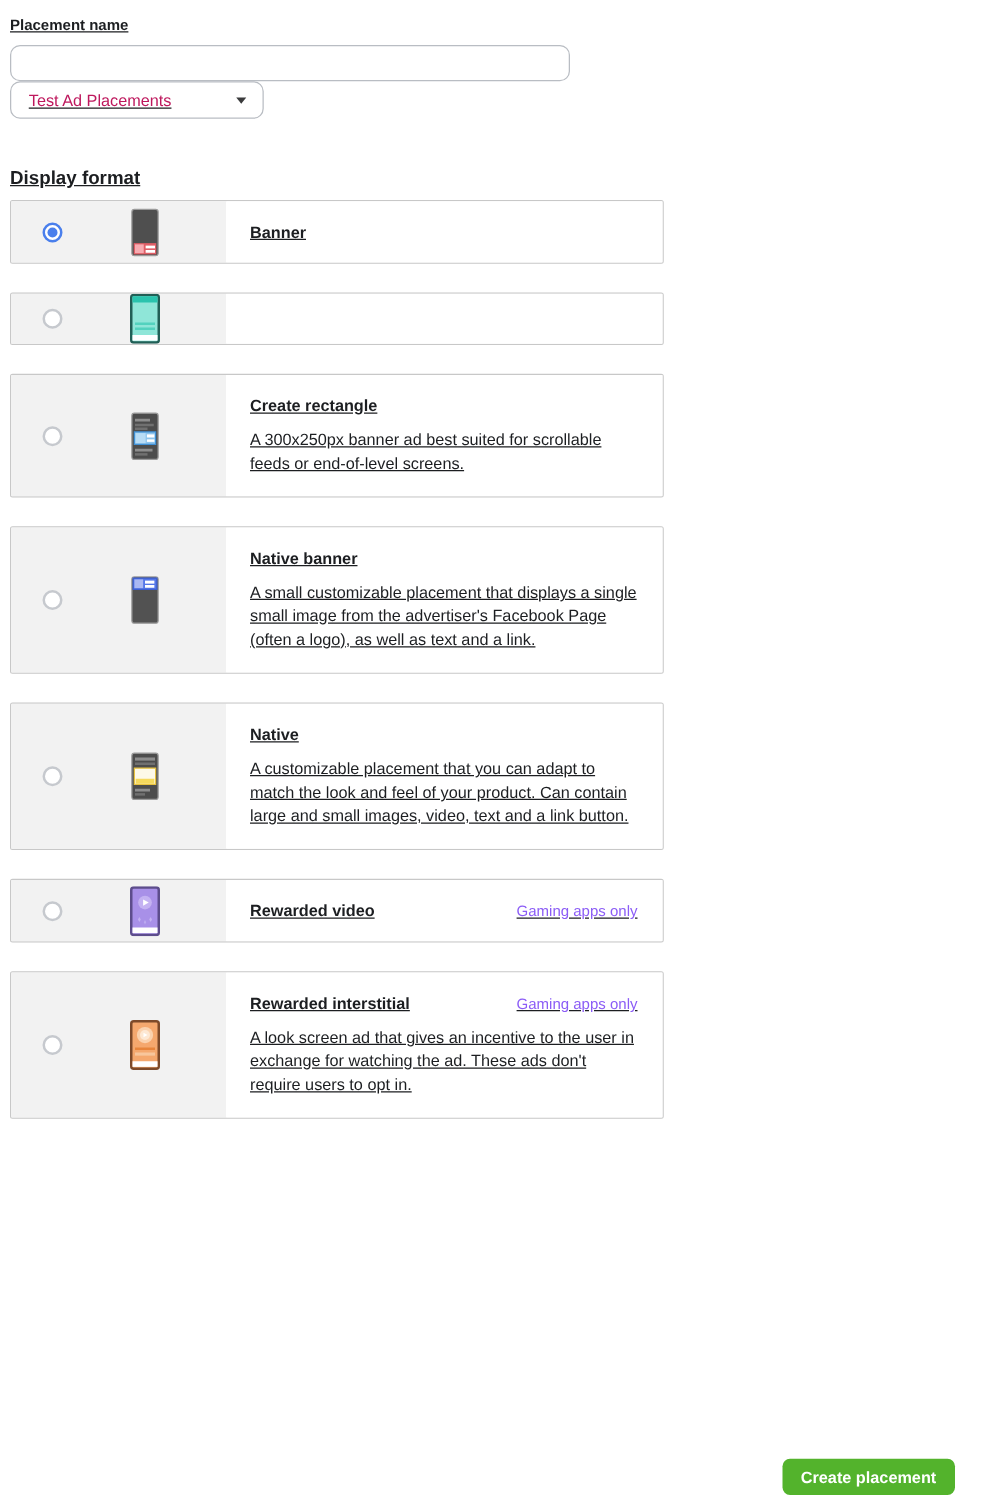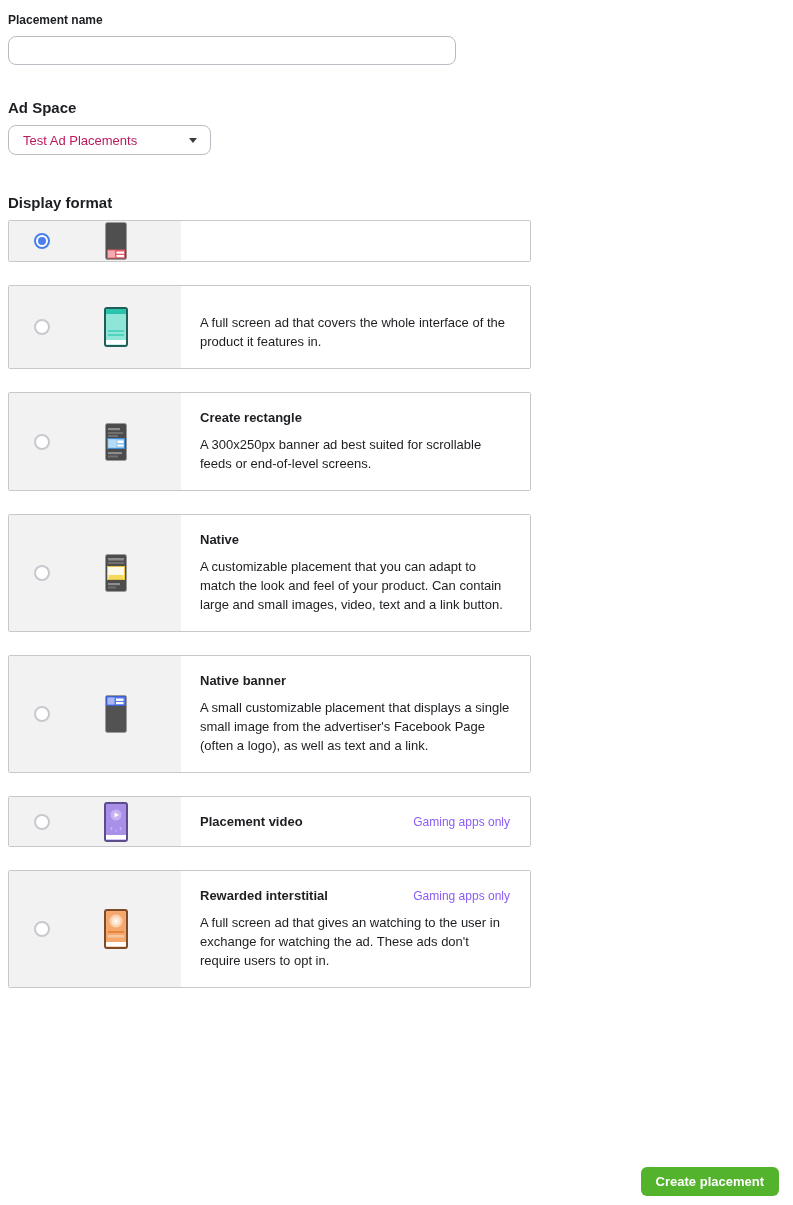--- a/index.html
+++ b/index.html
@@ -4,20 +4,21 @@
 <style>
   * { margin:0; padding:0; box-sizing:border-box; }
   html,body { background:#fff; }
   .page {
     position:relative;
     width:787px; height:1205px;
     background:#fff;
     font-family:"Liberation Sans","DejaVu Sans",sans-serif;
     color:#1c1e21;
     overflow:hidden;
+    text-decoration:underline;
   }
   .content { padding:13px 0 0 8px; }
 
   .small-label { font-size:12px; font-weight:bold; color:#1c1e21; margin-bottom:9px; }
   .name-input {
     display:block; width:448px; height:29px;
     border:1px solid #b9bdc3; border-radius:8px;
     font-family:inherit; font-size:13px; padding:0 12px; color:#1c1e21;
     outline:none; background:#fff;
   }
@@ -57,36 +58,35 @@
     background:#4a7fec; border-radius:50%;
   }
   .icon-wrap { flex:1; display:flex; justify-content:center; }
   .card-body { flex:1; padding:17px 20px 17px 19px; background:#fff; }
   .card-title-row { display:flex; align-items:baseline; justify-content:space-between; }
   .card-title { font-size:13px; font-weight:bold; color:#1c1e21; }
   .card-badge { font-size:12px; color:#8b5cf6; font-weight:normal; }
   .card-desc { margin-top:10px; font-size:13px; line-height:19px; color:#1c1e21; max-width:312px; }
 
   .create-btn {
-    position:absolute; top:1167px; right:8px;
+    position:absolute; top:1167px; right:23px;
     background:#53b32c; color:#fff; border:none; border-radius:6px;
     font-family:inherit; font-size:13px; font-weight:bold;
     padding:8px 15px; height:29px; line-height:13px; cursor:pointer;
   }
 </style>
 </head>
 <body>
 
 <div class="page">
   <div class="content">
 
     <div class="small-label">Placement name</div>
     <input class="name-input" type="text" value="" style="">
 
-    <div class="section-title">Ad Space</div>
     <div class="dropdown">
       <span class="dropdown-value">Test Ad Placements</span>
       <span class="caret-down"></span>
     </div>
 
     <div class="section-title format-title-gap">Display format</div>
 
     <div class="card">
       <div class="card-left">
         <span class="radio selected"></span>
@@ -94,38 +94,40 @@
           <svg width="24" height="40" viewBox="0 0 24 40">
             <rect x="1.5" y="1.5" width="21" height="37" rx="2" fill="#4f4f4f" stroke="#9a9a9a"></rect>
             <rect x="3" y="28.5" width="18" height="9" fill="#e05e66"></rect>
             <rect x="4" y="29.5" width="7" height="7" fill="#f7abb1"></rect>
             <rect x="12.5" y="30.5" width="7.5" height="2.2" fill="#ffffff"></rect>
             <rect x="12.5" y="34" width="7.5" height="2.2" fill="#ffffff"></rect>
           </svg>
         </span>
       </div>
       <div class="card-body">
+        <div class="card-title-row">
+          <span class="card-title">Banner</span>
+        </div>
       </div>
     </div>
 
     <div class="card">
       <div class="card-left">
         <span class="radio"></span>
         <span class="icon-wrap">
           <svg width="24" height="40" viewBox="0 0 24 40">
             <rect x="1" y="1" width="22" height="38" rx="2" fill="#8fe6d8" stroke="#215f56" stroke-width="2"></rect>
             <rect x="2" y="2" width="20" height="5" fill="#2ac3ad"></rect>
             <rect x="4" y="23" width="16" height="2" fill="#53d2be"></rect>
             <rect x="4" y="27" width="16" height="2" fill="#53d2be"></rect>
             <rect x="2" y="33" width="20" height="4.5" fill="#ffffff"></rect>
           </svg>
         </span>
       </div>
       <div class="card-body">
-        <p class="card-desc">A full screen ad that covers the whole interface of the product it features in.</p>
       </div>
     </div>
 
     <div class="card">
       <div class="card-left">
         <span class="radio"></span>
         <span class="icon-wrap">
           <svg width="24" height="40" viewBox="0 0 24 40">
             <rect x="1.5" y="1.5" width="21" height="37" rx="2" fill="#4c4c4c" stroke="#9a9a9a"></rect>
             <rect x="4" y="6" width="12" height="2.2" fill="#8d8d8d"></rect>
@@ -146,20 +148,41 @@
         </div>
         <p class="card-desc">A 300x250px banner ad best suited for scrollable feeds or end-of-level screens.</p>
       </div>
     </div>
 
     <div class="card">
       <div class="card-left">
         <span class="radio"></span>
         <span class="icon-wrap">
           <svg width="24" height="40" viewBox="0 0 24 40">
+            <rect x="1.5" y="1.5" width="21" height="37" rx="2" fill="#525252" stroke="#9a9a9a"></rect>
+            <rect x="2.5" y="2.5" width="19" height="9" fill="#5577e8" stroke="#3d5fd0"></rect>
+            <rect x="3.5" y="3.5" width="7" height="7" fill="#aab8f2"></rect>
+            <rect x="12" y="4.5" width="7.5" height="2.4" fill="#ffffff"></rect>
+            <rect x="12" y="8" width="7.5" height="2.2" fill="#ffffff"></rect>
+          </svg>
+        </span>
+      </div>
+      <div class="card-body">
+        <div class="card-title-row">
+          <span class="card-title">Native banner</span>
+        </div>
+        <p class="card-desc">A small customizable placement that displays a single small image from the advertiser's Facebook Page (often a logo), as well as text and a link.</p>
+      </div>
+    </div>
+
+    <div class="card">
+      <div class="card-left">
+        <span class="radio"></span>
+        <span class="icon-wrap">
+          <svg width="24" height="40" viewBox="0 0 24 40">
             <rect x="1.5" y="1.5" width="21" height="37" rx="2" fill="#4c4c4c" stroke="#9a9a9a"></rect>
             <rect x="4" y="5" width="16" height="2.5" fill="#8d8d8d"></rect>
             <rect x="4" y="9" width="16" height="2" fill="#707070"></rect>
             <rect x="3.5" y="13.5" width="17" height="13" fill="#fdf9e8" stroke="#e8c23e"></rect>
             <rect x="4.5" y="22" width="15" height="4" fill="#f5d95c"></rect>
             <rect x="4" y="30" width="12" height="2.2" fill="#8d8d8d"></rect>
             <rect x="4" y="33.5" width="8" height="2" fill="#707070"></rect>
           </svg>
         </span>
       </div>
@@ -169,54 +192,33 @@
         </div>
         <p class="card-desc">A customizable placement that you can adapt to match the look and feel of your product. Can contain large and small images, video, text and a link button.</p>
       </div>
     </div>
 
     <div class="card">
       <div class="card-left">
         <span class="radio"></span>
         <span class="icon-wrap">
           <svg width="24" height="40" viewBox="0 0 24 40">
-            <rect x="1.5" y="1.5" width="21" height="37" rx="2" fill="#525252" stroke="#9a9a9a"></rect>
-            <rect x="2.5" y="2.5" width="19" height="9" fill="#5577e8" stroke="#3d5fd0"></rect>
-            <rect x="3.5" y="3.5" width="7" height="7" fill="#aab8f2"></rect>
-            <rect x="12" y="4.5" width="7.5" height="2.4" fill="#ffffff"></rect>
-            <rect x="12" y="8" width="7.5" height="2.2" fill="#ffffff"></rect>
-          </svg>
-        </span>
-      </div>
-      <div class="card-body">
-        <div class="card-title-row">
-          <span class="card-title">Native banner</span>
-        </div>
-        <p class="card-desc">A small customizable placement that displays a single small image from the advertiser's Facebook Page (often a logo), as well as text and a link.</p>
-      </div>
-    </div>
-
-    <div class="card">
-      <div class="card-left">
-        <span class="radio"></span>
-        <span class="icon-wrap">
-          <svg width="24" height="40" viewBox="0 0 24 40">
             <rect x="1" y="1" width="22" height="38" rx="2" fill="#a890e8" stroke="#5d4d8c" stroke-width="2"></rect>
             <circle cx="12" cy="13" r="5.5" fill="#c4b2f2"></circle>
             <path d="M10.5 10.5 L15 13 L10.5 15.5 Z" fill="#ffffff"></path>
             <path d="M7.5 24.5 L8.6 26.5 L7.5 28.5 L6.4 26.5 Z" fill="#c4b2f2"></path>
             <path d="M16.5 24.5 L17.6 26.5 L16.5 28.5 L15.4 26.5 Z" fill="#c4b2f2"></path>
             <path d="M12 27 L13 28.8 L12 30.6 L11 28.8 Z" fill="#bcaaf0"></path>
             <rect x="2" y="33" width="20" height="4.5" fill="#ffffff"></rect>
           </svg>
         </span>
       </div>
       <div class="card-body">
         <div class="card-title-row">
-          <span class="card-title">Placement video</span>
+          <span class="card-title">Rewarded video</span>
           <span class="card-badge">Gaming apps only</span>
         </div>
       </div>
     </div>
 
     <div class="card">
       <div class="card-left">
         <span class="radio"></span>
         <span class="icon-wrap">
           <svg width="24" height="40" viewBox="0 0 24 40">
@@ -228,20 +230,20 @@
             <rect x="4" y="26" width="16" height="2.5" fill="#f8c69c"></rect>
             <rect x="2" y="33" width="20" height="4.5" fill="#ffffff"></rect>
           </svg>
         </span>
       </div>
       <div class="card-body">
         <div class="card-title-row">
           <span class="card-title">Rewarded interstitial</span>
           <span class="card-badge">Gaming apps only</span>
         </div>
-        <p class="card-desc">A full screen ad that gives an watching to the user in exchange for watching the ad. These ads don't require users to opt in.</p>
+        <p class="card-desc">A look screen ad that gives an incentive to the user in exchange for watching the ad. These ads don't require users to opt in.</p>
       </div>
     </div>
 
   </div>
 
   <button class="create-btn">Create placement</button>
 </div>
 
 </body></html>

